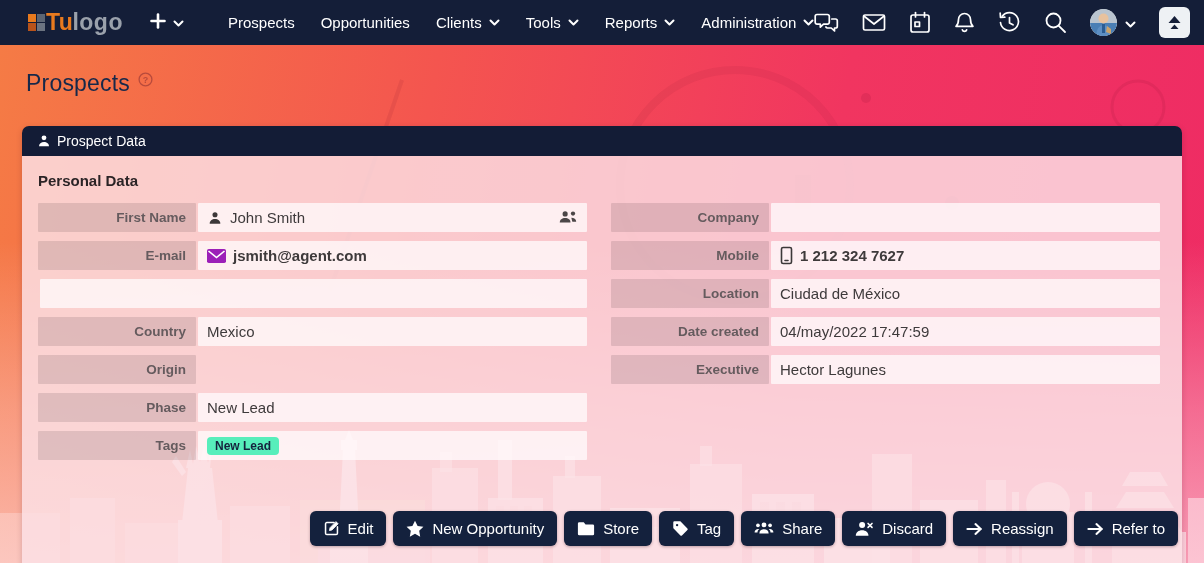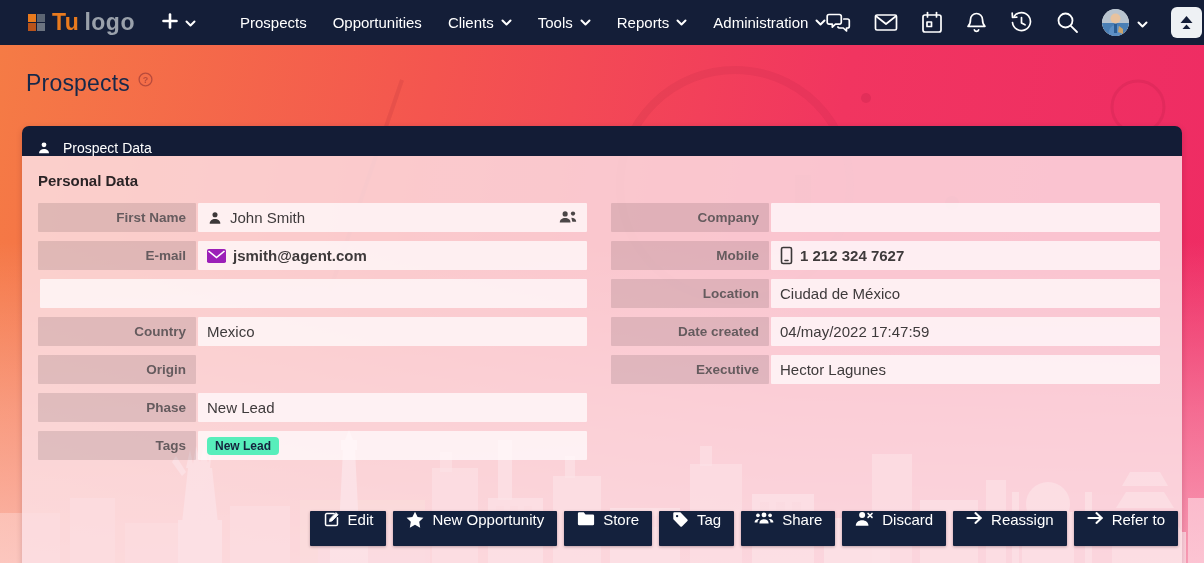--- a/index.html
+++ b/index.html
@@ -8,21 +8,21 @@
     width:1204px; height:563px; overflow:hidden;
     font-family:"Liberation Sans", sans-serif;
     background:#fff;
   }
 
   
   .navbar {
     height:45px; background:#141e38; display:flex; align-items:center;
     padding:0 16px 0 28px; position:relative; z-index:5;
   }
-  .logo { display:flex; align-items:baseline; gap:7px; cursor:pointer; }
+  .logo { display:flex; align-items:baseline; gap:1px; cursor:pointer; }
   .logo-grid { width:17px; height:17px; display:grid; grid-template-columns:8px 8px; grid-template-rows:8px 8px; gap:1px; align-self:center; }
   .logo-grid i:nth-child(1){background:#e87a1e;} .logo-grid i:nth-child(2){background:#5c6573;}
   .logo-grid i:nth-child(3){background:#b9531a;} .logo-grid i:nth-child(4){background:#6b7380;}
   .logo-tu { color:#e87a1e; font-size:23px; font-weight:700; letter-spacing:.5px; }
   .logo-word { color:#9aa1ab; font-size:23px; font-weight:700; letter-spacing:.5px; margin-left:-2px; }
   .quick-add { display:flex; align-items:center; gap:6px; margin-left:22px; color:#fff; cursor:pointer; background:none; border:none; padding:4px; }
   .nav-links { display:flex; align-items:center; margin-left:14px; }
   .nav-link { color:#fff; font-size:15px; font-weight:500; margin-left:26px; display:flex; align-items:center; gap:7px; cursor:pointer; text-decoration:none; white-space:nowrap; }
   .nav-right { margin-left:auto; display:flex; align-items:center; gap:23px; }
   .icon-btn { background:none; border:none; padding:0; color:#fff; cursor:pointer; display:flex; align-items:center; }
@@ -42,22 +42,22 @@
   .deco { position:absolute; inset:0; pointer-events:none; }
   .skyline { position:absolute; left:0; bottom:0; pointer-events:none; }
 
   .page-title-row { position:absolute; left:26px; top:25px; display:flex; align-items:flex-start; gap:8px; z-index:2; }
   .page-title { font-size:23px; font-weight:500; color:#16284a; letter-spacing:.2px; }
   .help-badge { color:rgba(110,30,45,0.45); margin-top:2px; cursor:pointer; background:none; border:none; padding:0; }
 
   
   .card { position:absolute; left:22px; top:81px; width:1160px; z-index:1; border-radius:7px; box-shadow:0 2px 6px rgba(60,10,25,0.18); }
   .card-header {
-    height:30px; background:#131c36; border-radius:7px 7px 0 0; display:flex; align-items:flex-end;
-    padding:0 14px; gap:11px; color:#fff; font-size:14px;
+    height:30px; background:#131c36; border-radius:7px 7px 0 0; display:flex; align-items:center;
+    padding:0 14px; gap:5px; color:#fff; font-size:14px;
   }
   .card-body {
     height:443px; background:rgba(252,224,229,0.84); border-radius:0 0 7px 7px;
     padding:12px 22px 0 16px;
   }
   .section-title { font-size:15px; font-weight:700; color:#2b2426; margin:4px 0 14px 0; }
 
   .form-grid { display:grid; grid-template-columns:1fr 1fr; column-gap:24px; }
   .field-row { display:flex; height:29px; margin-bottom:9px; }
   .field-label {
@@ -70,22 +70,22 @@
     padding:0 9px; font-size:15px; color:#3e3a3b; gap:7px; border-radius:1px; min-width:0;
   }
   .field-value.bold .field-text { font-weight:700; }
   .lead-icon { display:flex; align-items:center; flex:none; }
   .trail-icon { margin-left:auto; display:flex; align-items:center; color:#4b4647; }
   .tag-badge { font-size:12px; font-weight:700; color:#15223d; padding:3px 8px; border-radius:4px; line-height:1; }
 
   
   .actions { position:absolute; right:26px; bottom:17px; display:flex; gap:7px; z-index:2; }
   .action-btn {
-    height:35px; background:#14213d; color:#fff; border:none; border-radius:1px; cursor:pointer;
-    display:flex; gap:8px; padding:0 13px; font-size:15px; font-weight:500;
+    height:35px; background:#14213d; color:#fff; border:none; border-radius:6px; cursor:pointer;
+    display:flex; align-items:center; gap:8px; padding:0 13px; font-size:15px; font-weight:500;
     font-family:"Liberation Sans", sans-serif; white-space:nowrap; box-shadow:0 1px 3px rgba(40,5,20,.3);
   }
 </style>
 </head>
 <body>
 
 <div class="navbar">
   <div class="logo">
     <span class="logo-grid">
         <i></i>

